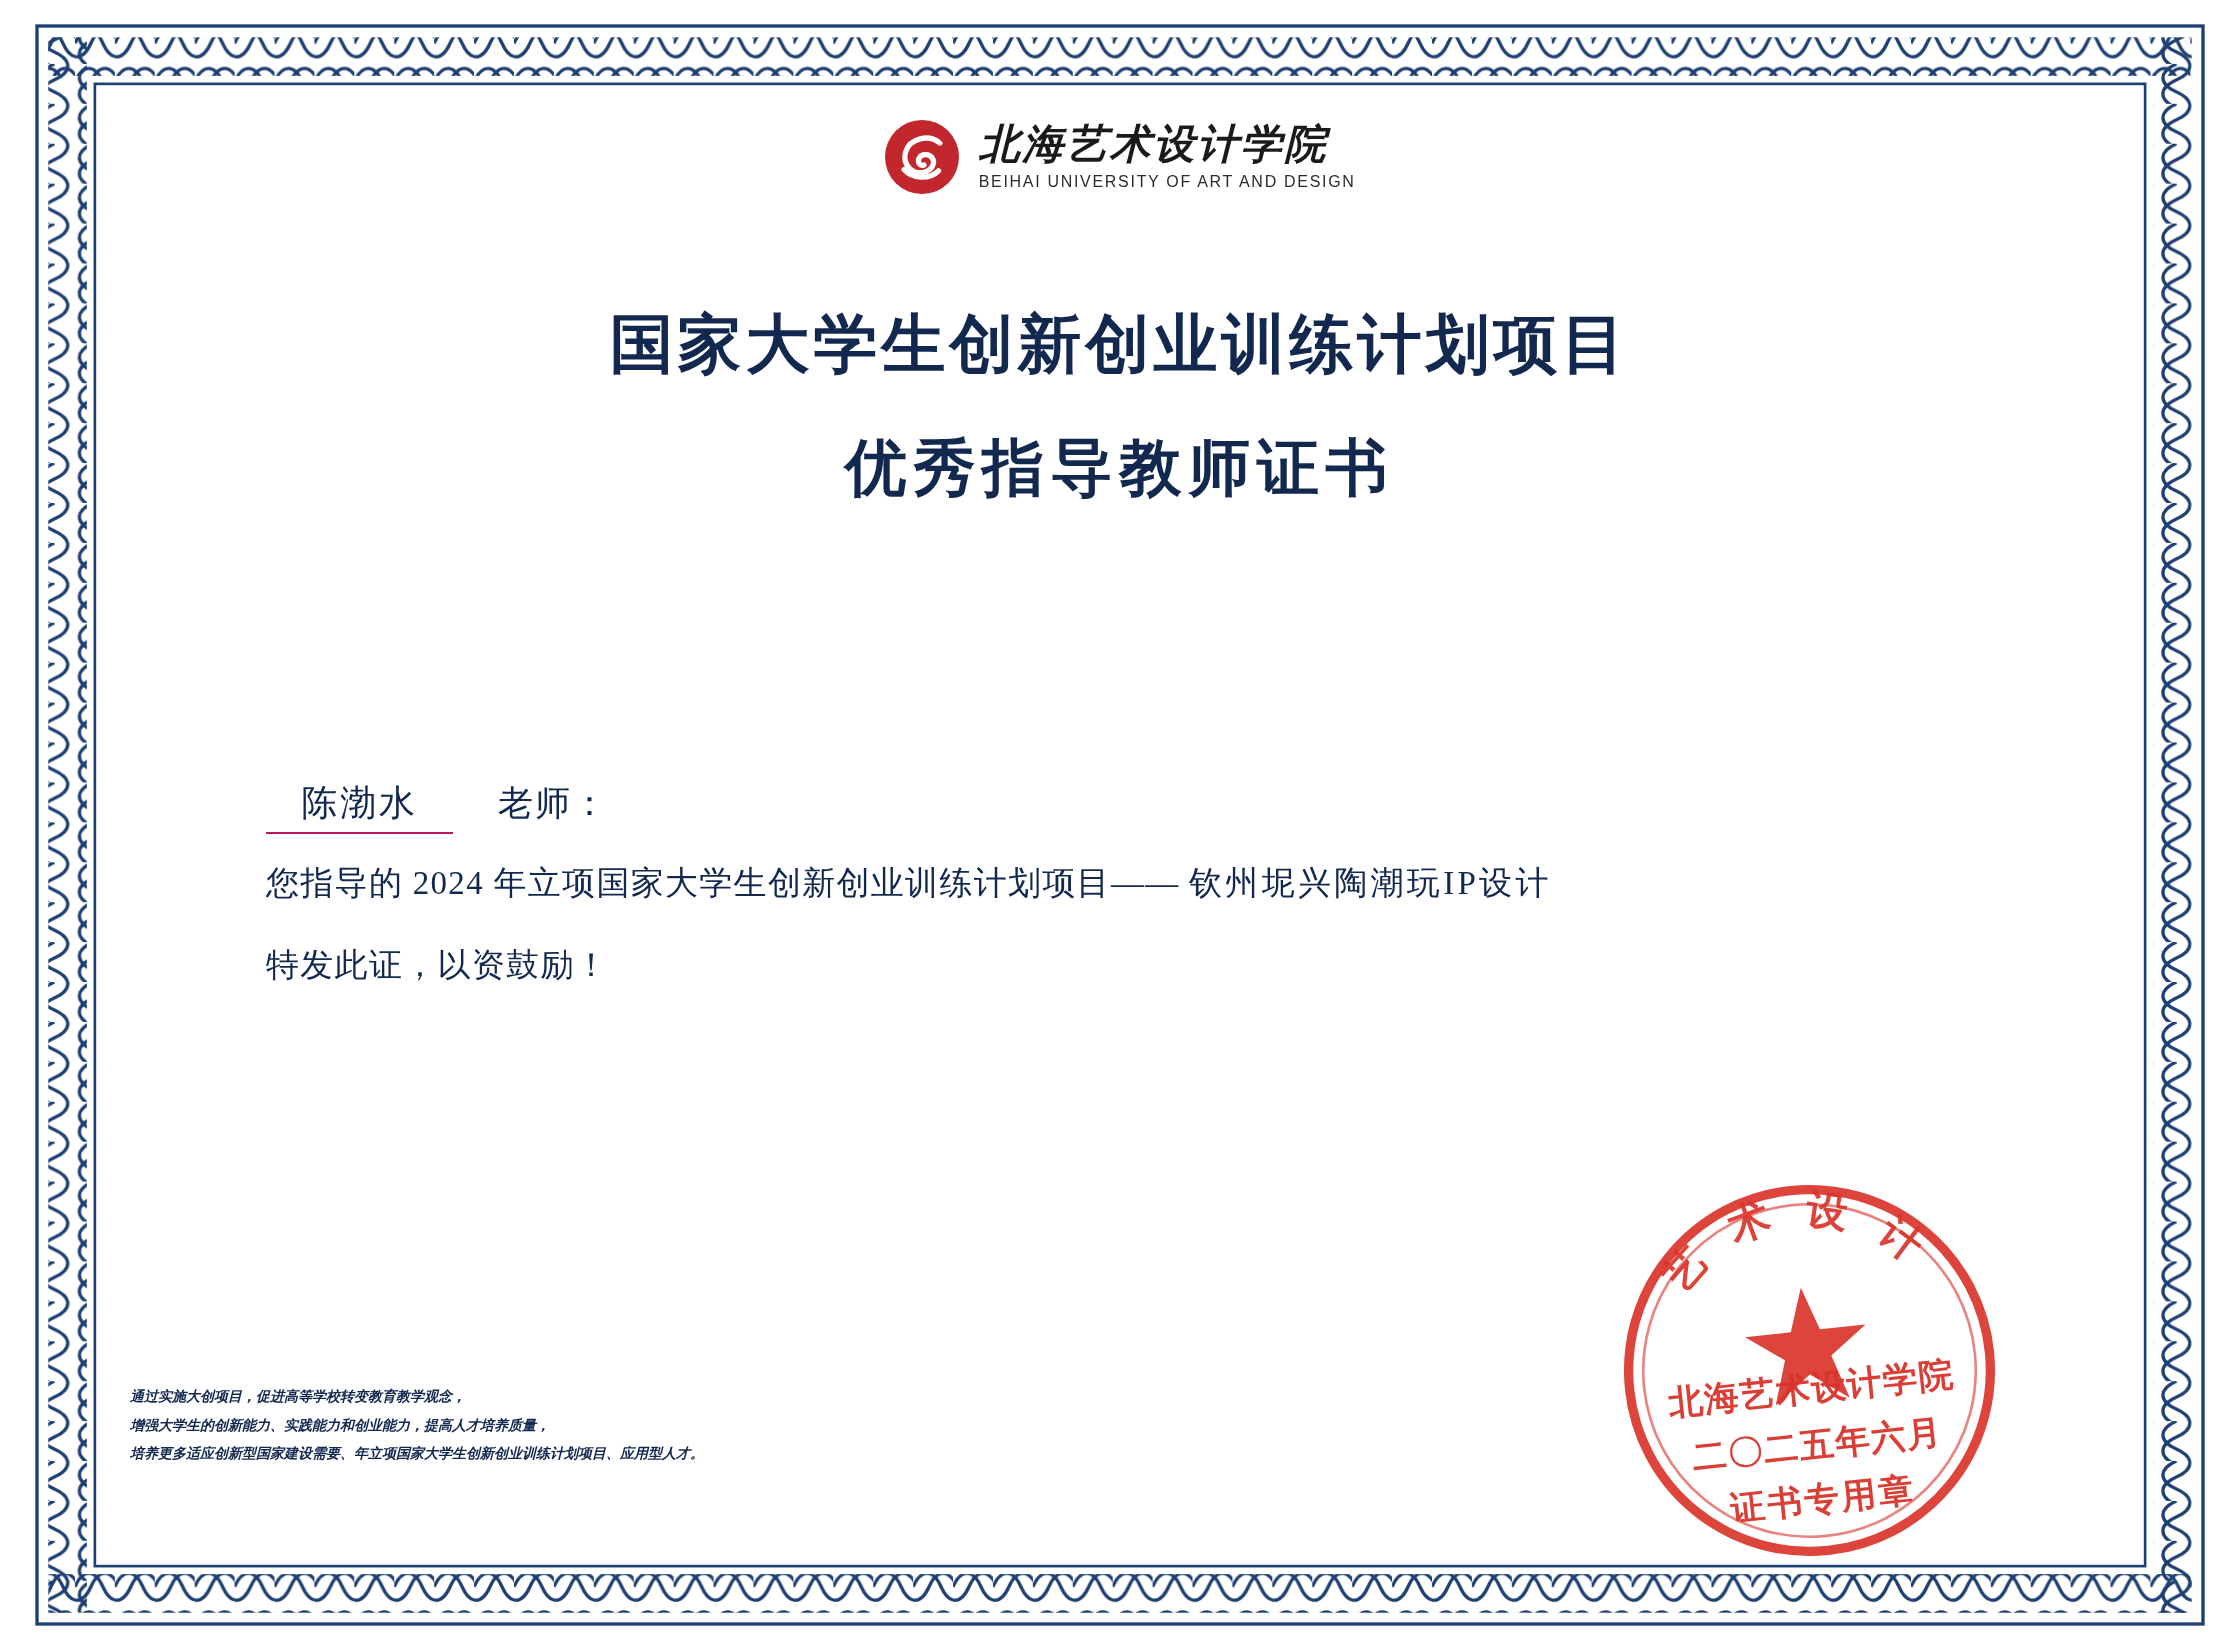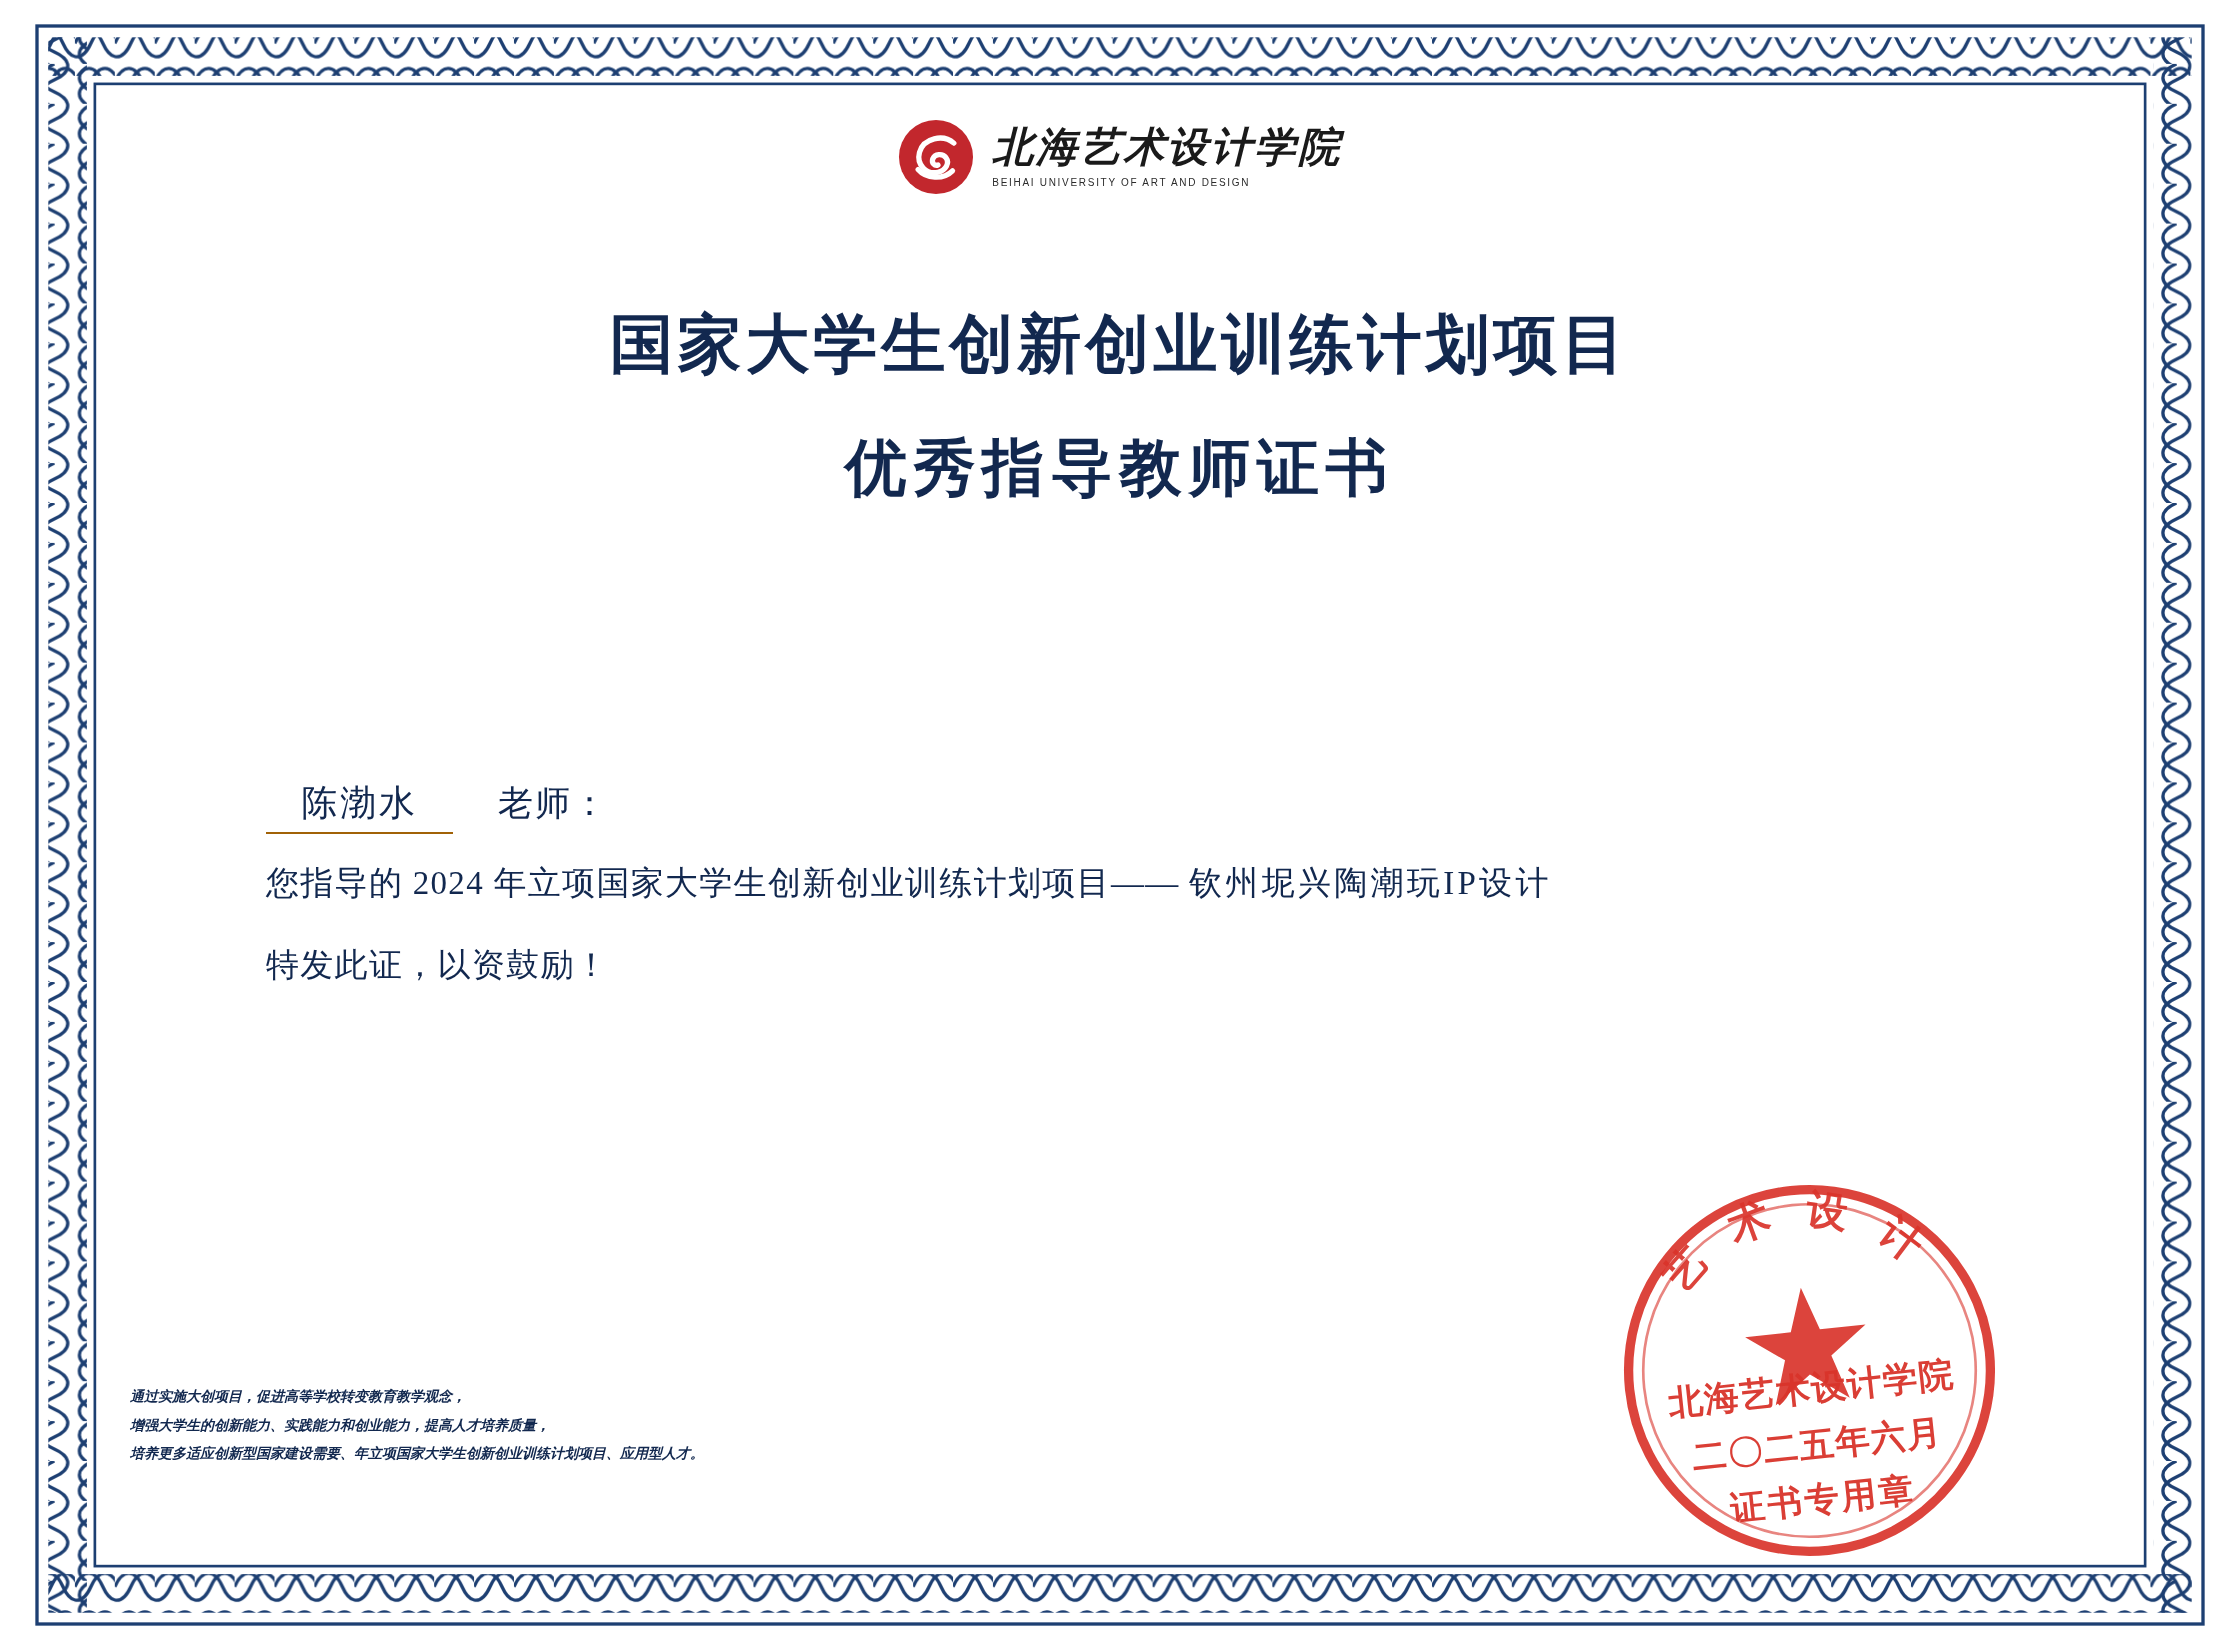--- a/index.html
+++ b/index.html
@@ -71,21 +71,21 @@
     font-size: 41px;
     color: #1a1a1a;
     letter-spacing: 2.7px;
     font-weight: 700;
     font-style: italic;
     line-height: 1.05;
     white-space: nowrap;
   }
   .logo-en {
     font-family: "Liberation Sans", sans-serif;
-    font-size: 10px;
+    font-size: 16px;
     color: #2b2b2b;
     letter-spacing: 1.7px;
     margin-top: 7px;
     white-space: nowrap;
   }
 
   
   .title-main {
     position: absolute;
     left: 0;
@@ -122,21 +122,21 @@
   .line-name {
     font-size: 35px;
     line-height: 1;
     white-space: nowrap;
     margin-bottom: 14.6px;
   }
   .name-slot {
     display: inline-block;
     min-width: 166px;
     text-align: center;
-    border-bottom: 2px solid #a16207;
+    border-bottom: 2px solid #be185d;
     padding: 0 10.6px 10.6px 10.6px;
     font-size: 36px;
     letter-spacing: 2.7px;
   }
   .name-suffix {
     display: inline-block;
     margin-left: 36px;
     font-size: 35px;
     letter-spacing: 2px;
   }

